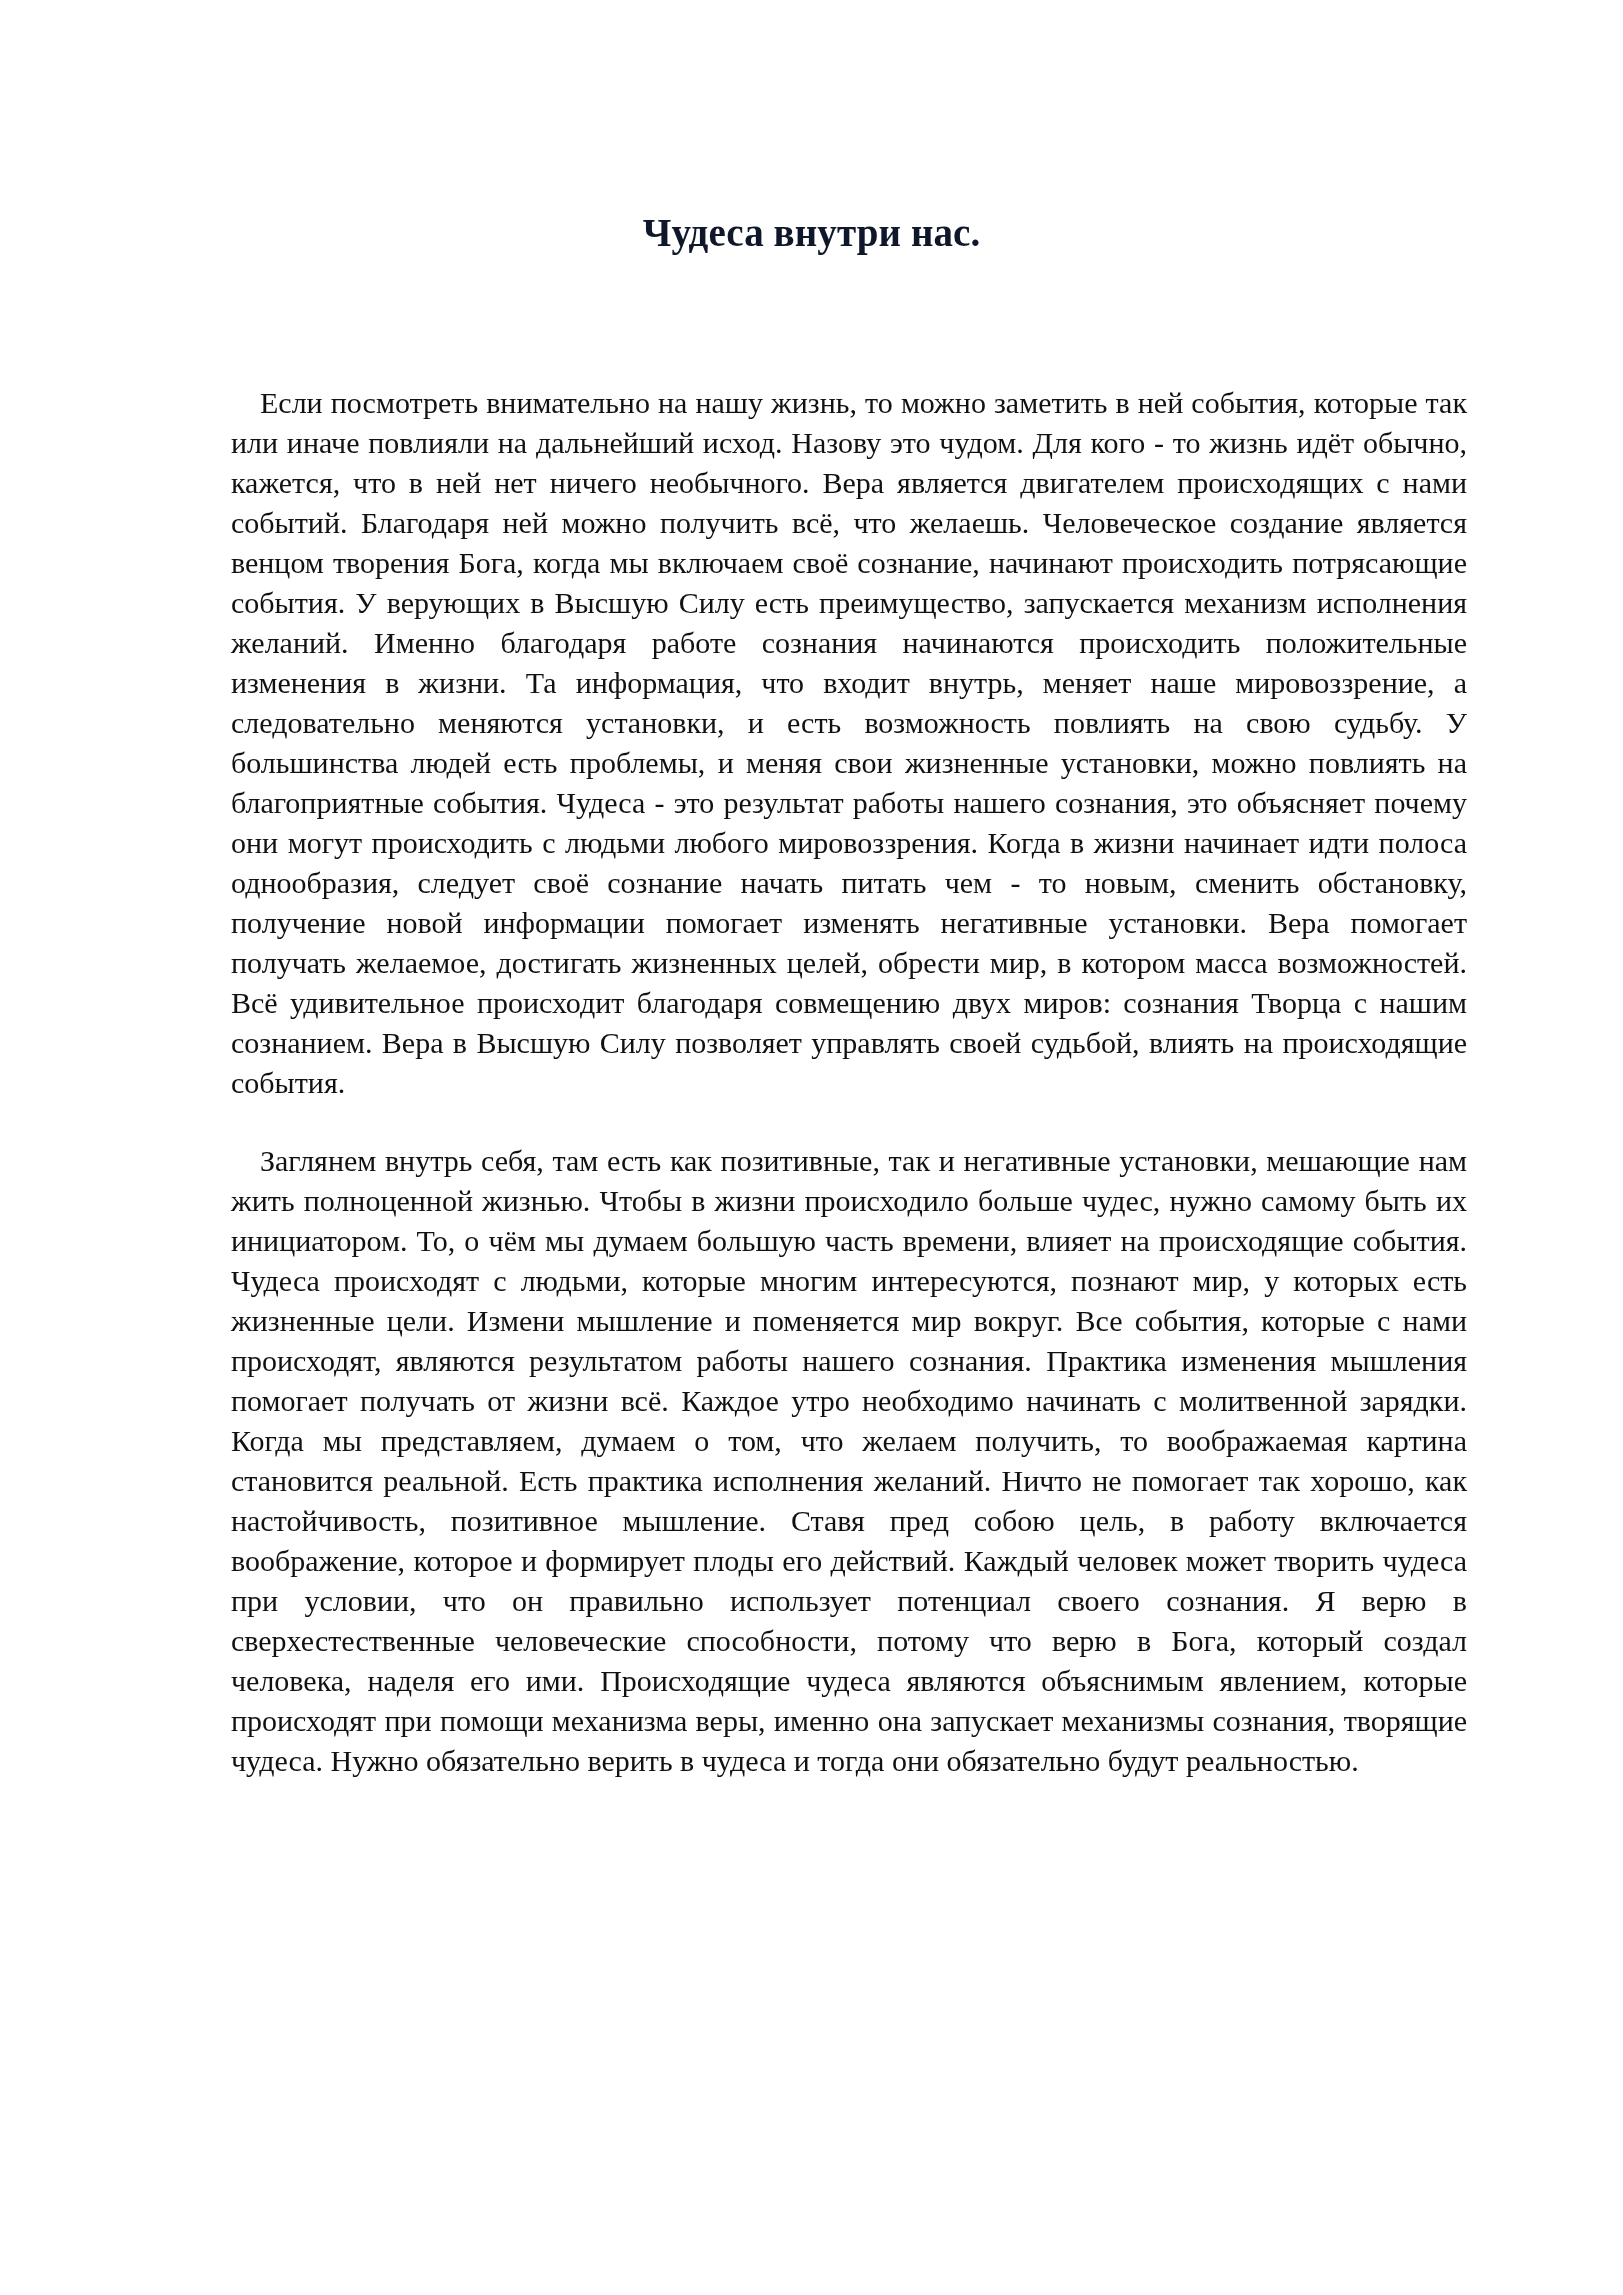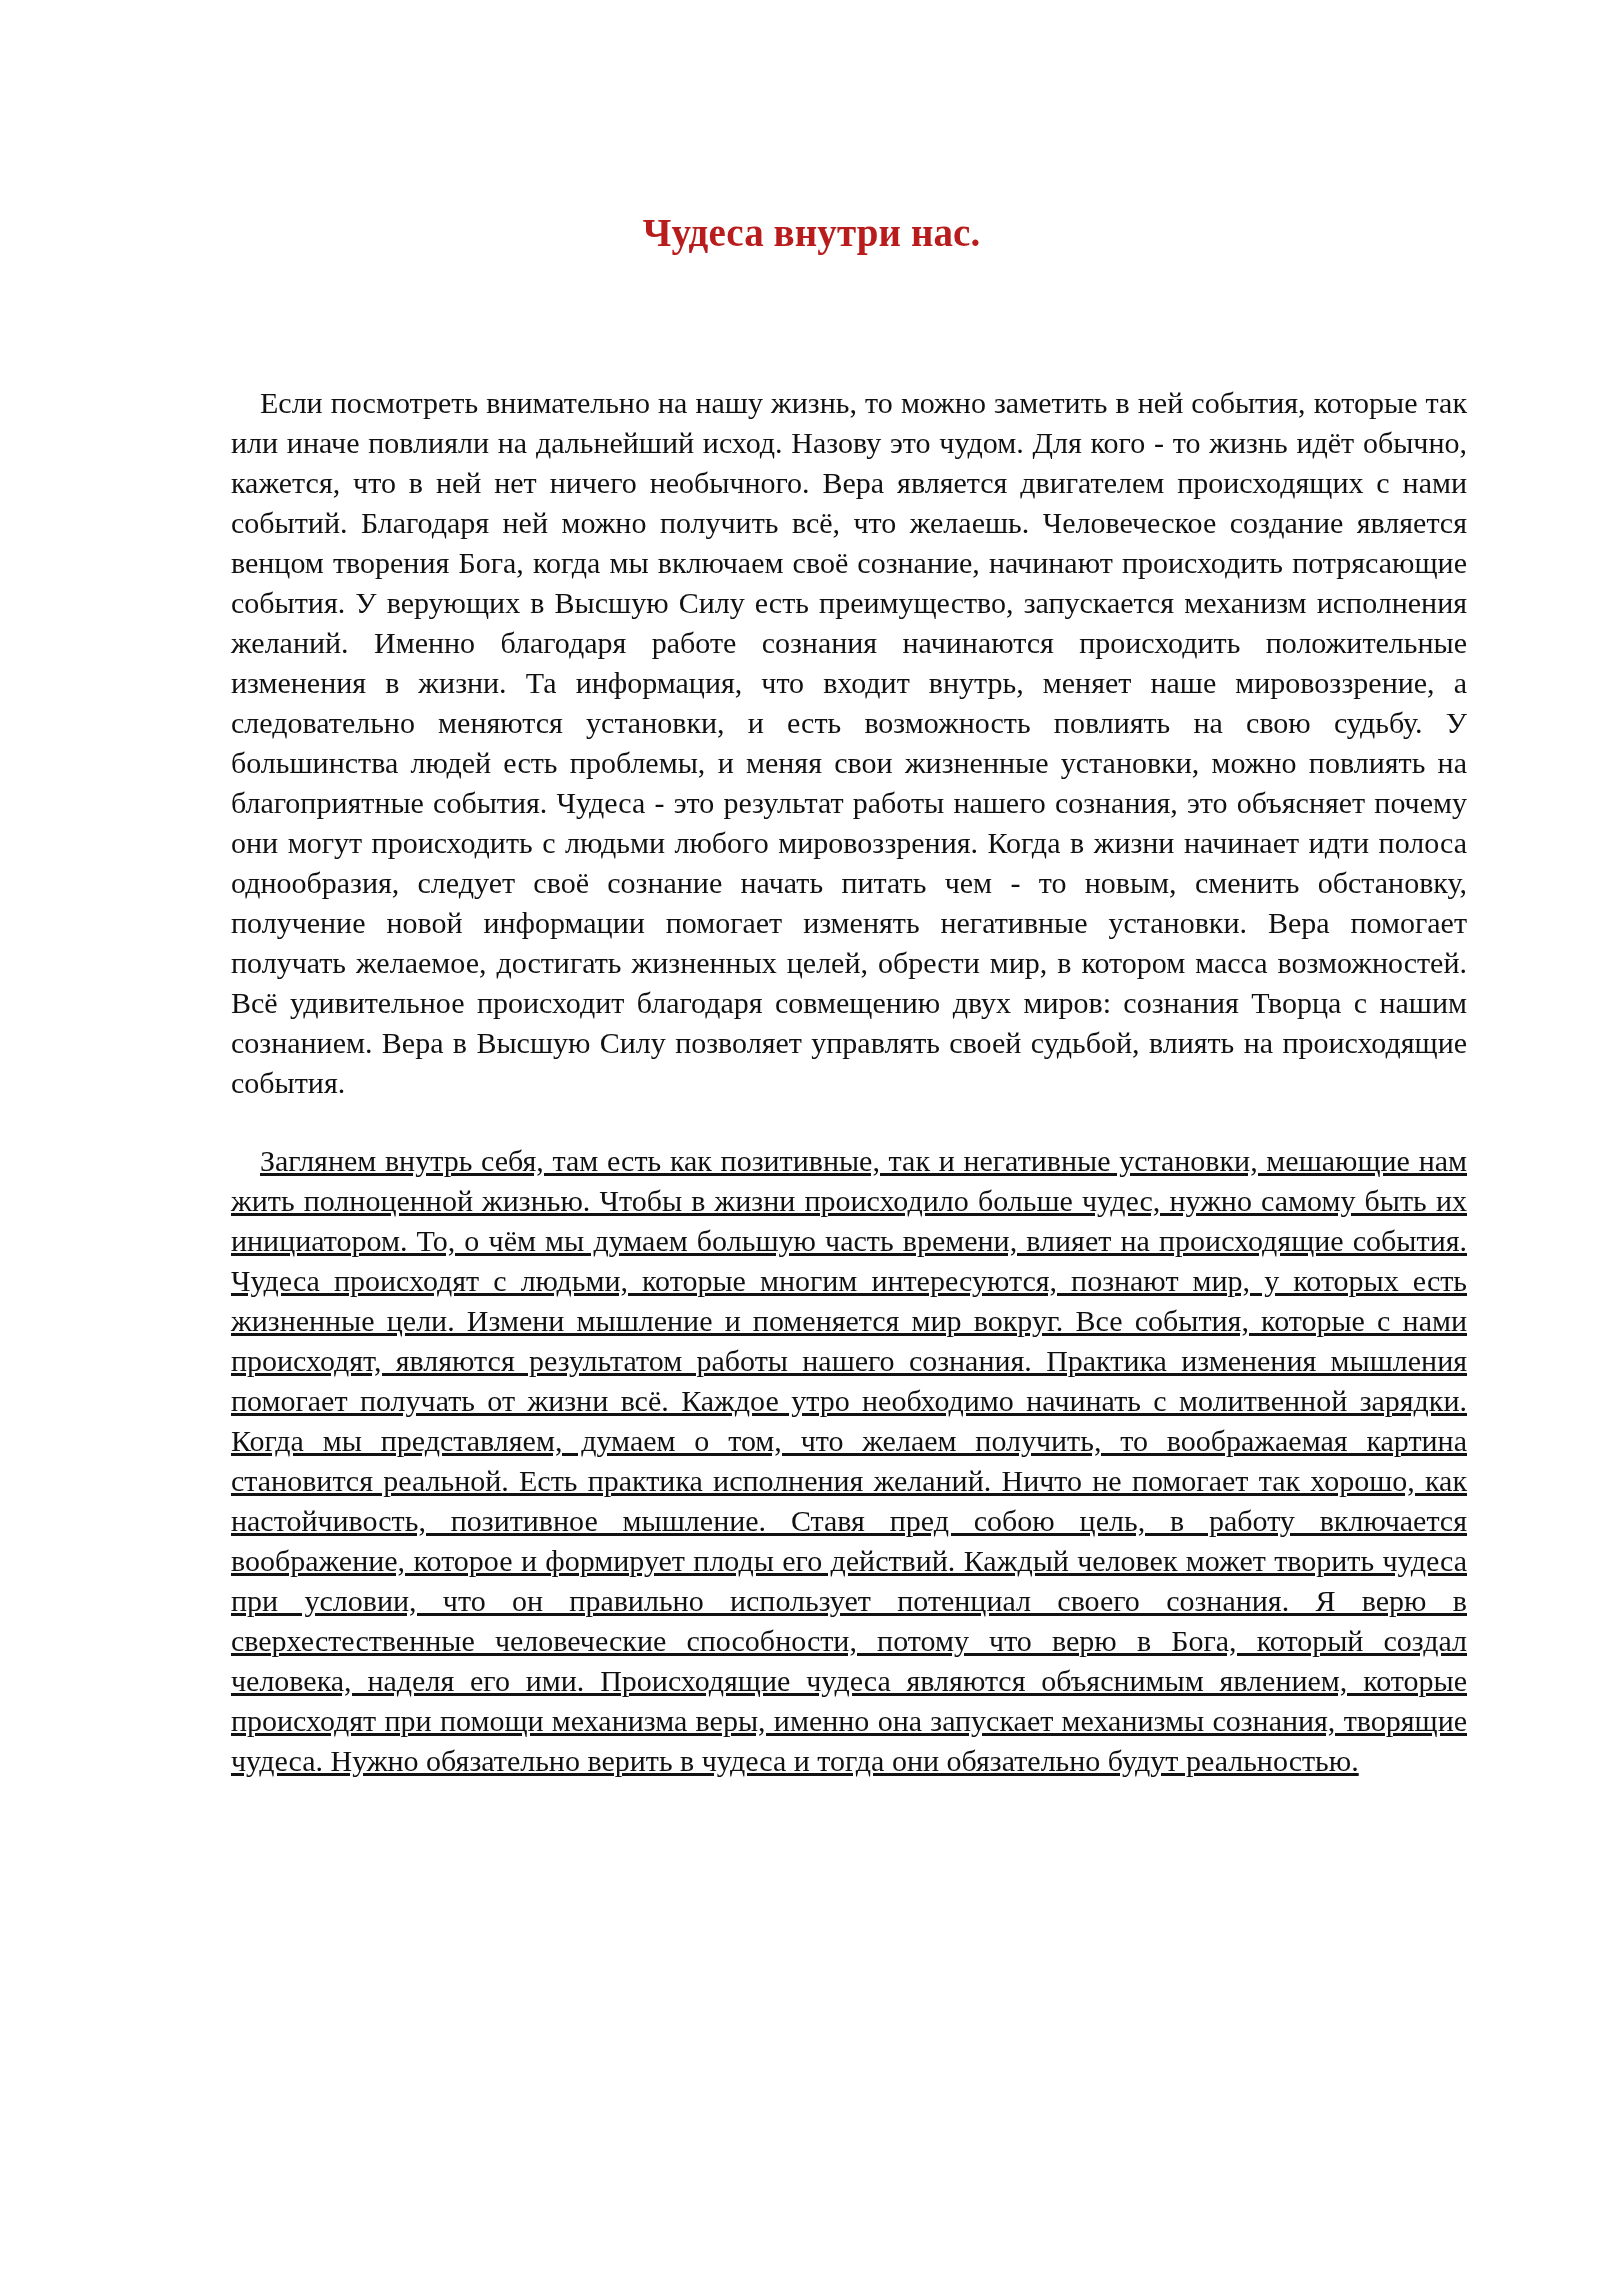--- a/index.html
+++ b/index.html
@@ -21,21 +21,21 @@
   .doc-title {
     position: absolute;
     left: 0;
     right: 0;
     top: 184px;
     text-align: center;
     font-family: "Liberation Serif", "DejaVu Serif", serif;
     font-weight: bold;
     font-size: 39px;
     line-height: 1.18;
-    color: #b91c1c;
+    color: #0f172a;
     letter-spacing: 0.1px;
   }
 
   .body-block {
     position: absolute;
     left: 195px;
     top: 383px;
     width: 1236px;
     margin-left: 36px;
   }
@@ -47,21 +47,20 @@
     text-indent: 29px;
     font-family: "Liberation Serif", "DejaVu Serif", serif;
     font-size: 30px;
     line-height: 40px;
     color: #111111;
     hyphens: none;
   }
 
   .para:last-child {
     margin-bottom: 0;
-    text-decoration: underline;
   }
 </style>
 </head>
 <body>
 
 <div class="page">
 
   <h1 class="doc-title">Чудеса внутри нас.</h1>
 
   <div class="body-block">

